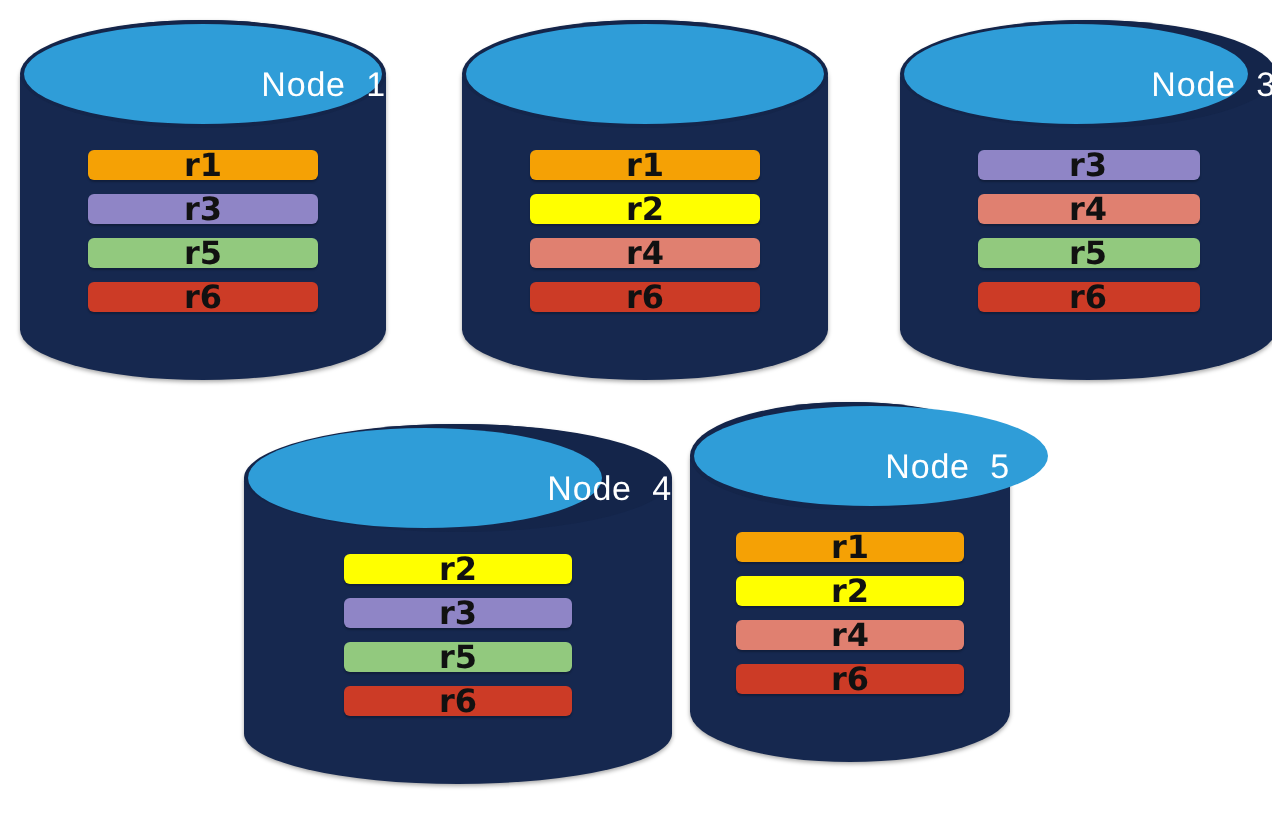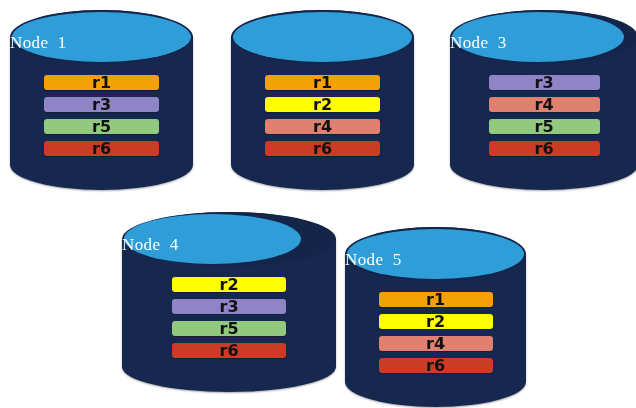--- a/index.html
+++ b/index.html
@@ -53,26 +53,26 @@
   .cyl-top {
     position: absolute;
     background: #2f9dd8;
     border-radius: 50%;
   }
 
   .node-label {
     position: absolute;
     left: 0;
     width: 100%;
-    text-align: left;
+    text-align: right;
     color: #ffffff;
     font-size: 17px;
     letter-spacing: 0.4px;
     white-space: pre;
-    font-family: Liberation Serif, serif;
+    font-family: Liberation Sans, sans-serif;
   }
 
   
   .replica-list {
     position: absolute;
     left: 0;
     width: 100%;
   }
 
   .replica {
@@ -134,21 +134,21 @@
       <div class="cyl-top-ring" style="height: 54px; background: rgb(20, 37, 74);"></div>
       <div class="cyl-top" style="left: 2px; top: 2px; width: 177px; height: 50px; background: rgb(47, 157, 216);"></div>
       <div class="node-label" style="top: 23px; color: rgb(255, 255, 255);">Node  4</div>
       <div class="replica-list" style="top: 65px;">
         <div class="replica" style="background: rgb(255, 255, 0); width: 114px; color: rgb(17, 17, 17);">r2</div>
         <div class="replica" style="background: rgb(143, 133, 198); width: 114px; color: rgb(17, 17, 17);">r3</div>
         <div class="replica" style="background: rgb(146, 201, 126); width: 114px; color: rgb(17, 17, 17);">r5</div>
         <div class="replica" style="background: rgb(204, 59, 38); width: 114px; color: rgb(17, 17, 17);">r6</div>
       </div>
     </div>
-    <div class="node" style="left: 345px; top: 227px; width: 181px; height: 180px;">
+    <div class="node" style="left: 345px; top: 201px; width: 160px; height: 180px;">
       <div class="cyl-body" style="background: rgb(22, 40, 79);"></div>
       <div class="cyl-top-ring" style="height: 54px; background: rgb(20, 37, 74);"></div>
       <div class="cyl-top" style="left: 2px; top: 2px; width: 177px; height: 50px; background: rgb(47, 157, 216);"></div>
       <div class="node-label" style="top: 23px; color: rgb(255, 255, 255);">Node  5</div>
       <div class="replica-list" style="top: 65px;">
         <div class="replica" style="background: rgb(245, 161, 5); width: 114px; color: rgb(17, 17, 17);">r1</div>
         <div class="replica" style="background: rgb(255, 255, 0); width: 114px; color: rgb(17, 17, 17);">r2</div>
         <div class="replica" style="background: rgb(224, 128, 112); width: 114px; color: rgb(17, 17, 17);">r4</div>
         <div class="replica" style="background: rgb(204, 59, 38); width: 114px; color: rgb(17, 17, 17);">r6</div>
       </div>

